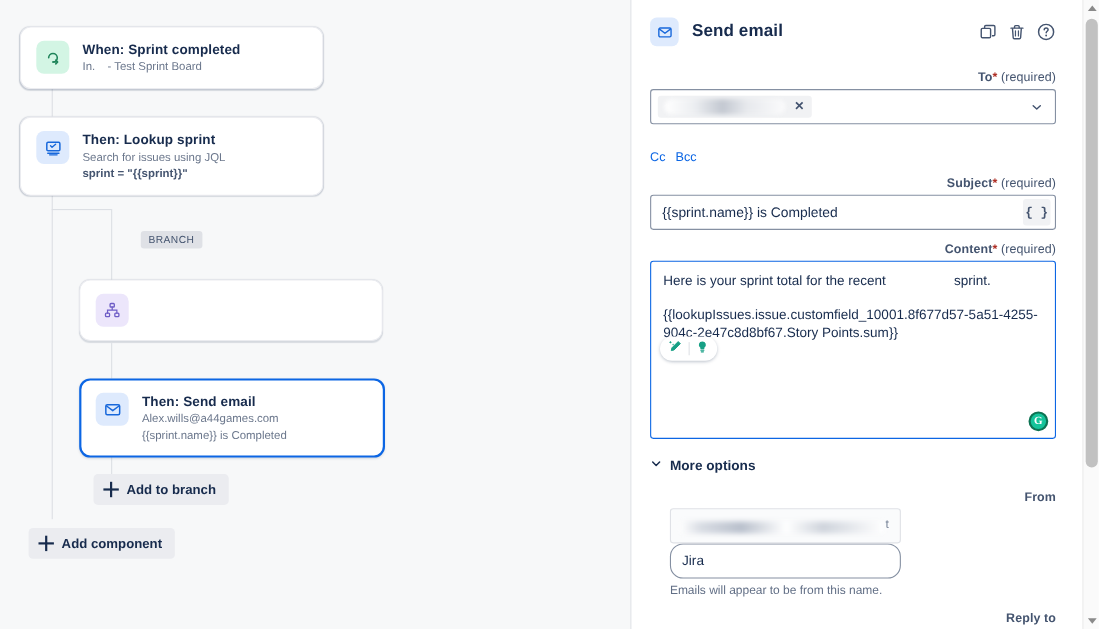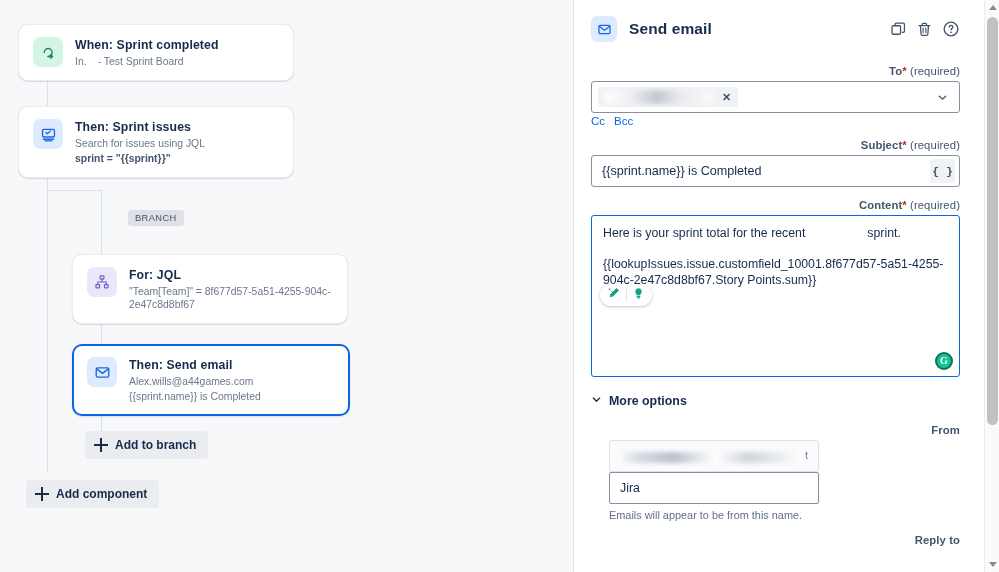--- a/index.html
+++ b/index.html
@@ -134,21 +134,21 @@
     filter: blur(2.1px);
     margin: 0 4px 0 6px;
     border-radius: 7px;
   }
   .chip-x {
     font-size: 11px; color: #42526e; font-weight: 700;
     padding: 0 4px; cursor: pointer; line-height: 1;
   }
   .chev { margin-left: auto; display: flex; padding-right: 4px; }
 
-  .cc-row { margin-top: 2px; display: flex; gap: 9px; }
+  .cc-row { margin-top: 24px; display: flex; gap: 9px; }
   .cc-row a {
     font-size: 11.5px; color: #0c66e4; text-decoration: none; cursor: pointer;
   }
 
   .text-input {
     height: 32px; border: 1px solid #8590a2; border-radius: 3px;
     background: #fff; display: flex; align-items: center;
     font-size: 12.6px; color: #172b4d; padding: 0 10px;
     position: relative;
   }
@@ -211,21 +211,21 @@
     position:absolute; left: 8px; top: 11px; width: 186px; height: 11px;
     background: linear-gradient(90deg,#ffffff 0%,#d9dde4 10%,#b9c0cc 30%,#ffffff 52%,#cfd4dc 70%,#ffffff 100%);
     filter: blur(2.2px);
   }
   .from-blur .t {
     position:absolute; right: 10px; top: 8px;
     font-size: 11px; color: #7a869a;
   }
   .sub-input {
     height: 32px; width: 210px;
-    border: 1px solid #8590a2; border-radius: 2px;
+    border: 1px solid #8590a2; border-radius: 12px;
     background: #fff; display:flex; align-items:center;
     padding: 0 10px; font-size: 12.4px; color: #172b4d;
   }
   .helper {
     font-size: 10.9px; color: #626f86; margin-top: 5px;
   }
 
   
   .vscroll {
     position: absolute; right: 0; top: 0;
@@ -277,40 +277,36 @@
 
   <div class="node" style="left:18px; top:106px; width:276px;">
     <div class="node-icon ic-blue">
       <svg width="17" height="17" viewBox="0 0 20 20" fill="none">
         <rect x="3" y="4" width="14" height="9" rx="1.4" stroke="#1868db" stroke-width="1.6"></rect>
         <path d="M7 7.6l1.6 1.6L12.4 6" stroke="#1868db" stroke-width="1.5" stroke-linecap="round" stroke-linejoin="round"></path>
         <path d="M4 15.6h12M6 17.4h8" stroke="#1868db" stroke-width="1.5" stroke-linecap="round"></path>
       </svg>
     </div>
     <div class="node-body">
-      <div class="node-title">Then: Sprint issues</div>
+      <div class="node-title">Then: Lookup sprint</div>
       <div class="node-sub">Search for issues using JQL</div>
       <div class="node-sub mono-b">sprint = "{{sprint}}"</div>
     </div>
   </div>
 
   <div class="branch-tag" style="left:80px; top:210px;margin-left:48px;">BRANCH</div>
 
   <div class="node" style="left:72px; top:254px; width:276px;">
     <div class="node-icon ic-purple">
       <svg width="16" height="16" viewBox="0 0 20 20" fill="none">
         <rect x="7.6" y="2.4" width="4.8" height="4" rx="1" stroke="#6e5dc6" stroke-width="1.5"></rect>
         <rect x="2.4" y="13.4" width="4.6" height="4" rx="1" stroke="#6e5dc6" stroke-width="1.5"></rect>
         <rect x="13" y="13.4" width="4.6" height="4" rx="1" stroke="#6e5dc6" stroke-width="1.5"></rect>
         <path d="M10 6.4v3.6M4.7 13.4v-3.4h10.6v3.4M10 10v-2" stroke="#6e5dc6" stroke-width="1.4" stroke-linecap="round"></path>
       </svg>
-    </div>
-    <div class="node-body">
-      <div class="node-title">For: JQL</div>
-      <div class="node-sub">"Team[Team]" = 8f677d57-5a51-4255-904c-2e47c8d8bf67</div>
     </div>
   </div>
 
   <div class="node selected" style="left:72px; top:344px; width:278px;">
     <div class="node-icon ic-blue">
       <svg width="17" height="17" viewBox="0 0 20 20" fill="none">
         <rect x="2.6" y="4.6" width="14.8" height="10.8" rx="1.6" stroke="#1868db" stroke-width="1.6"></rect>
         <path d="M3.4 6l6.6 5 6.6-5" stroke="#1868db" stroke-width="1.6" stroke-linecap="round" stroke-linejoin="round"></path>
       </svg>
     </div>

